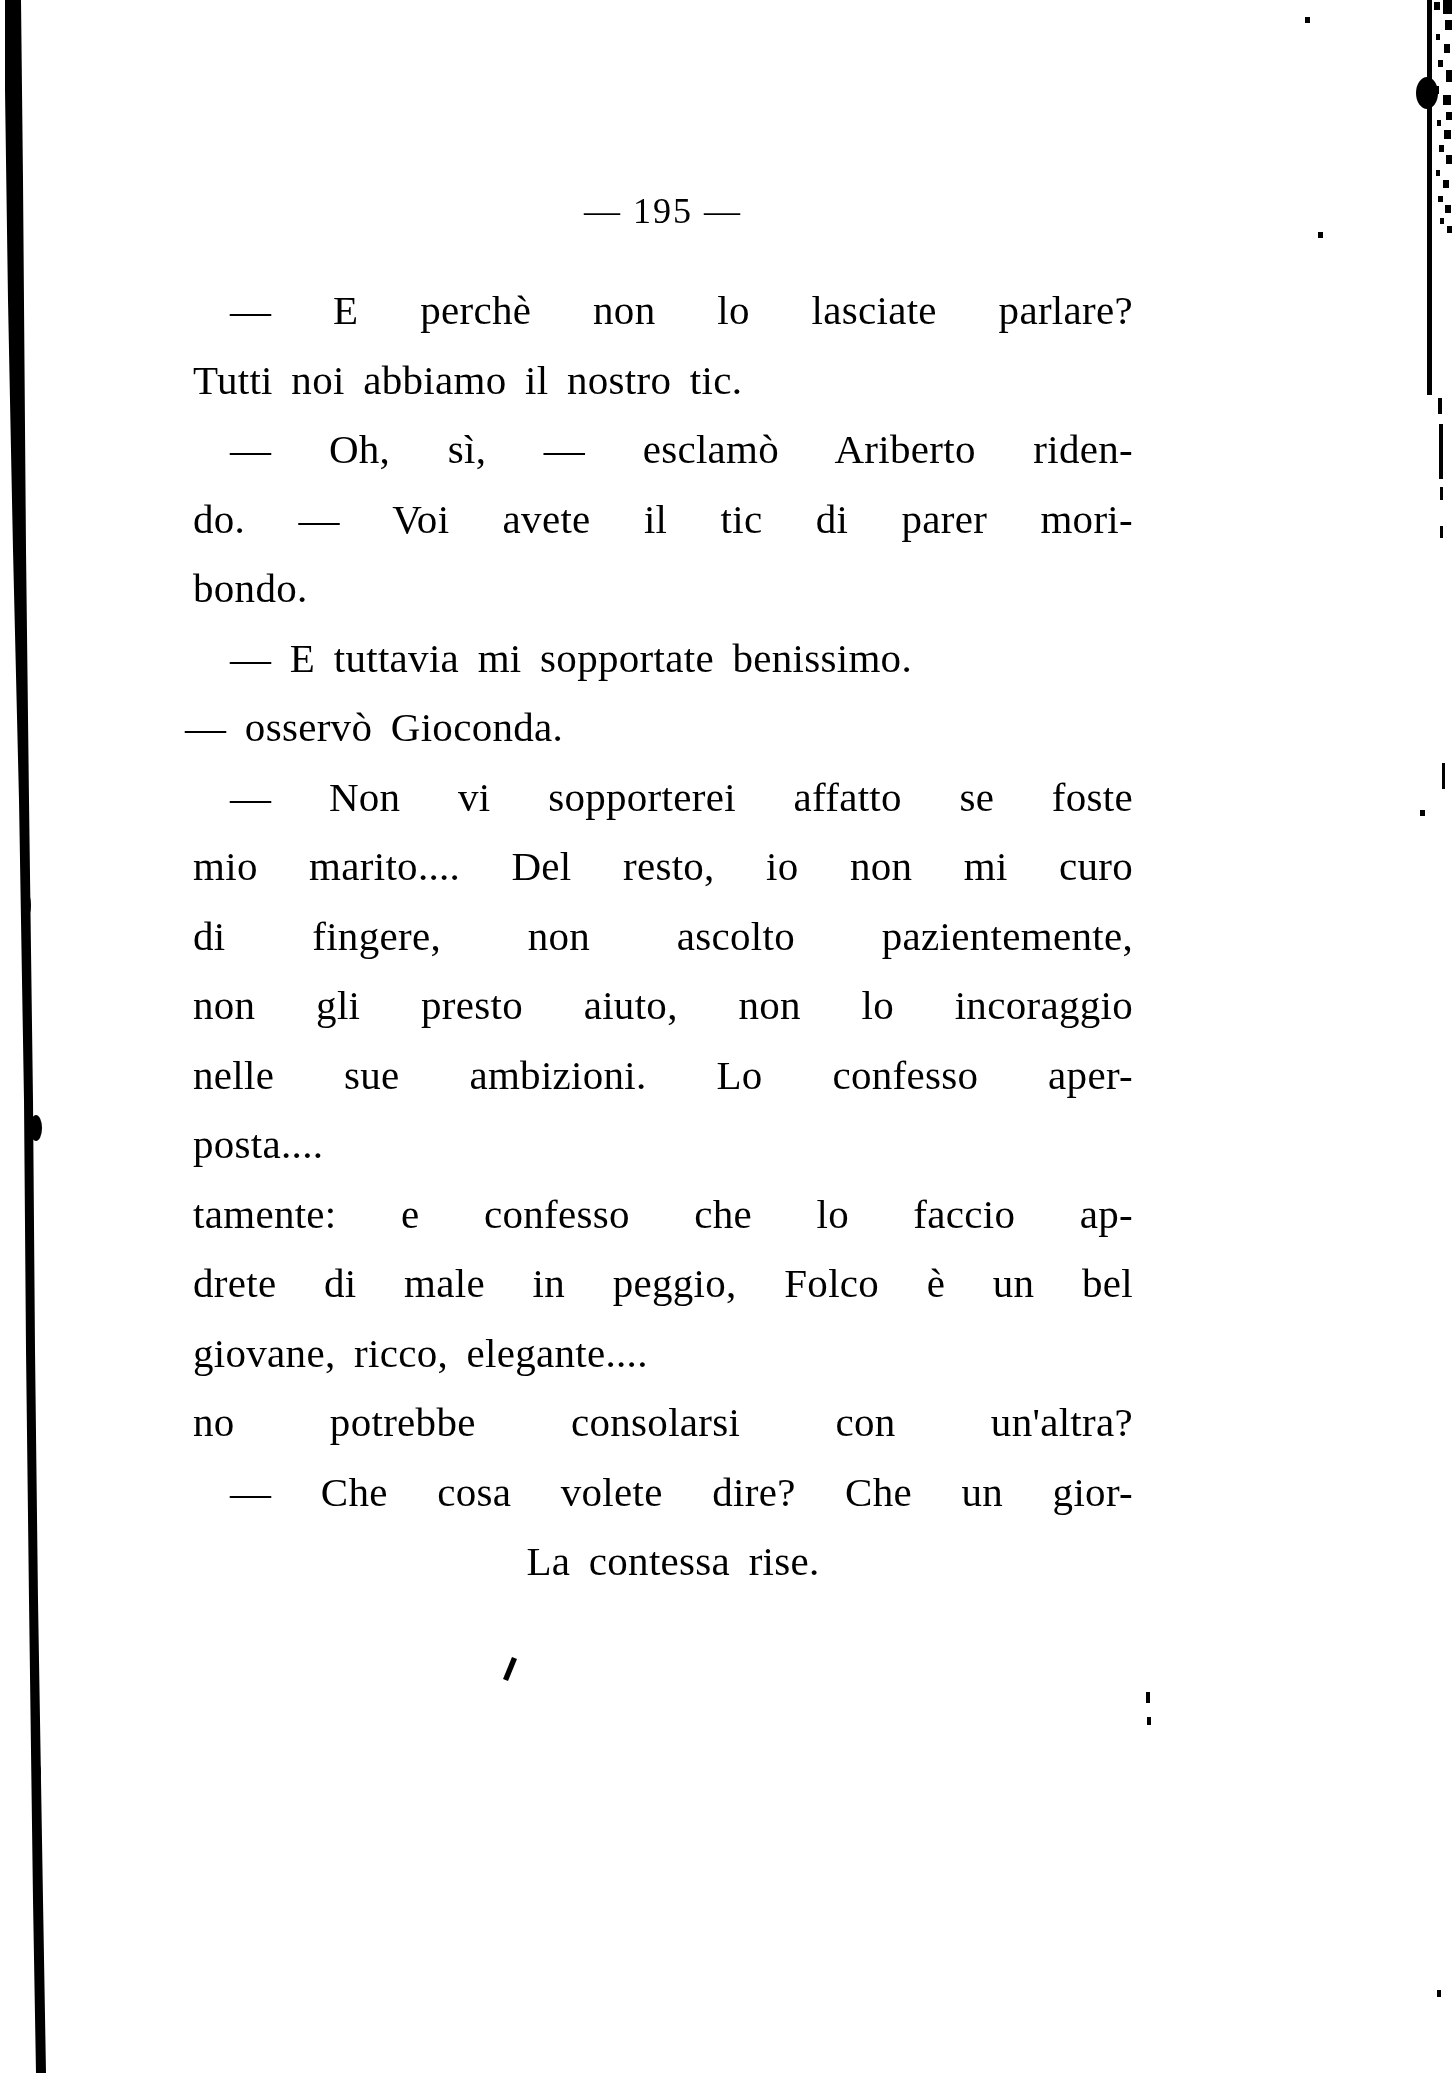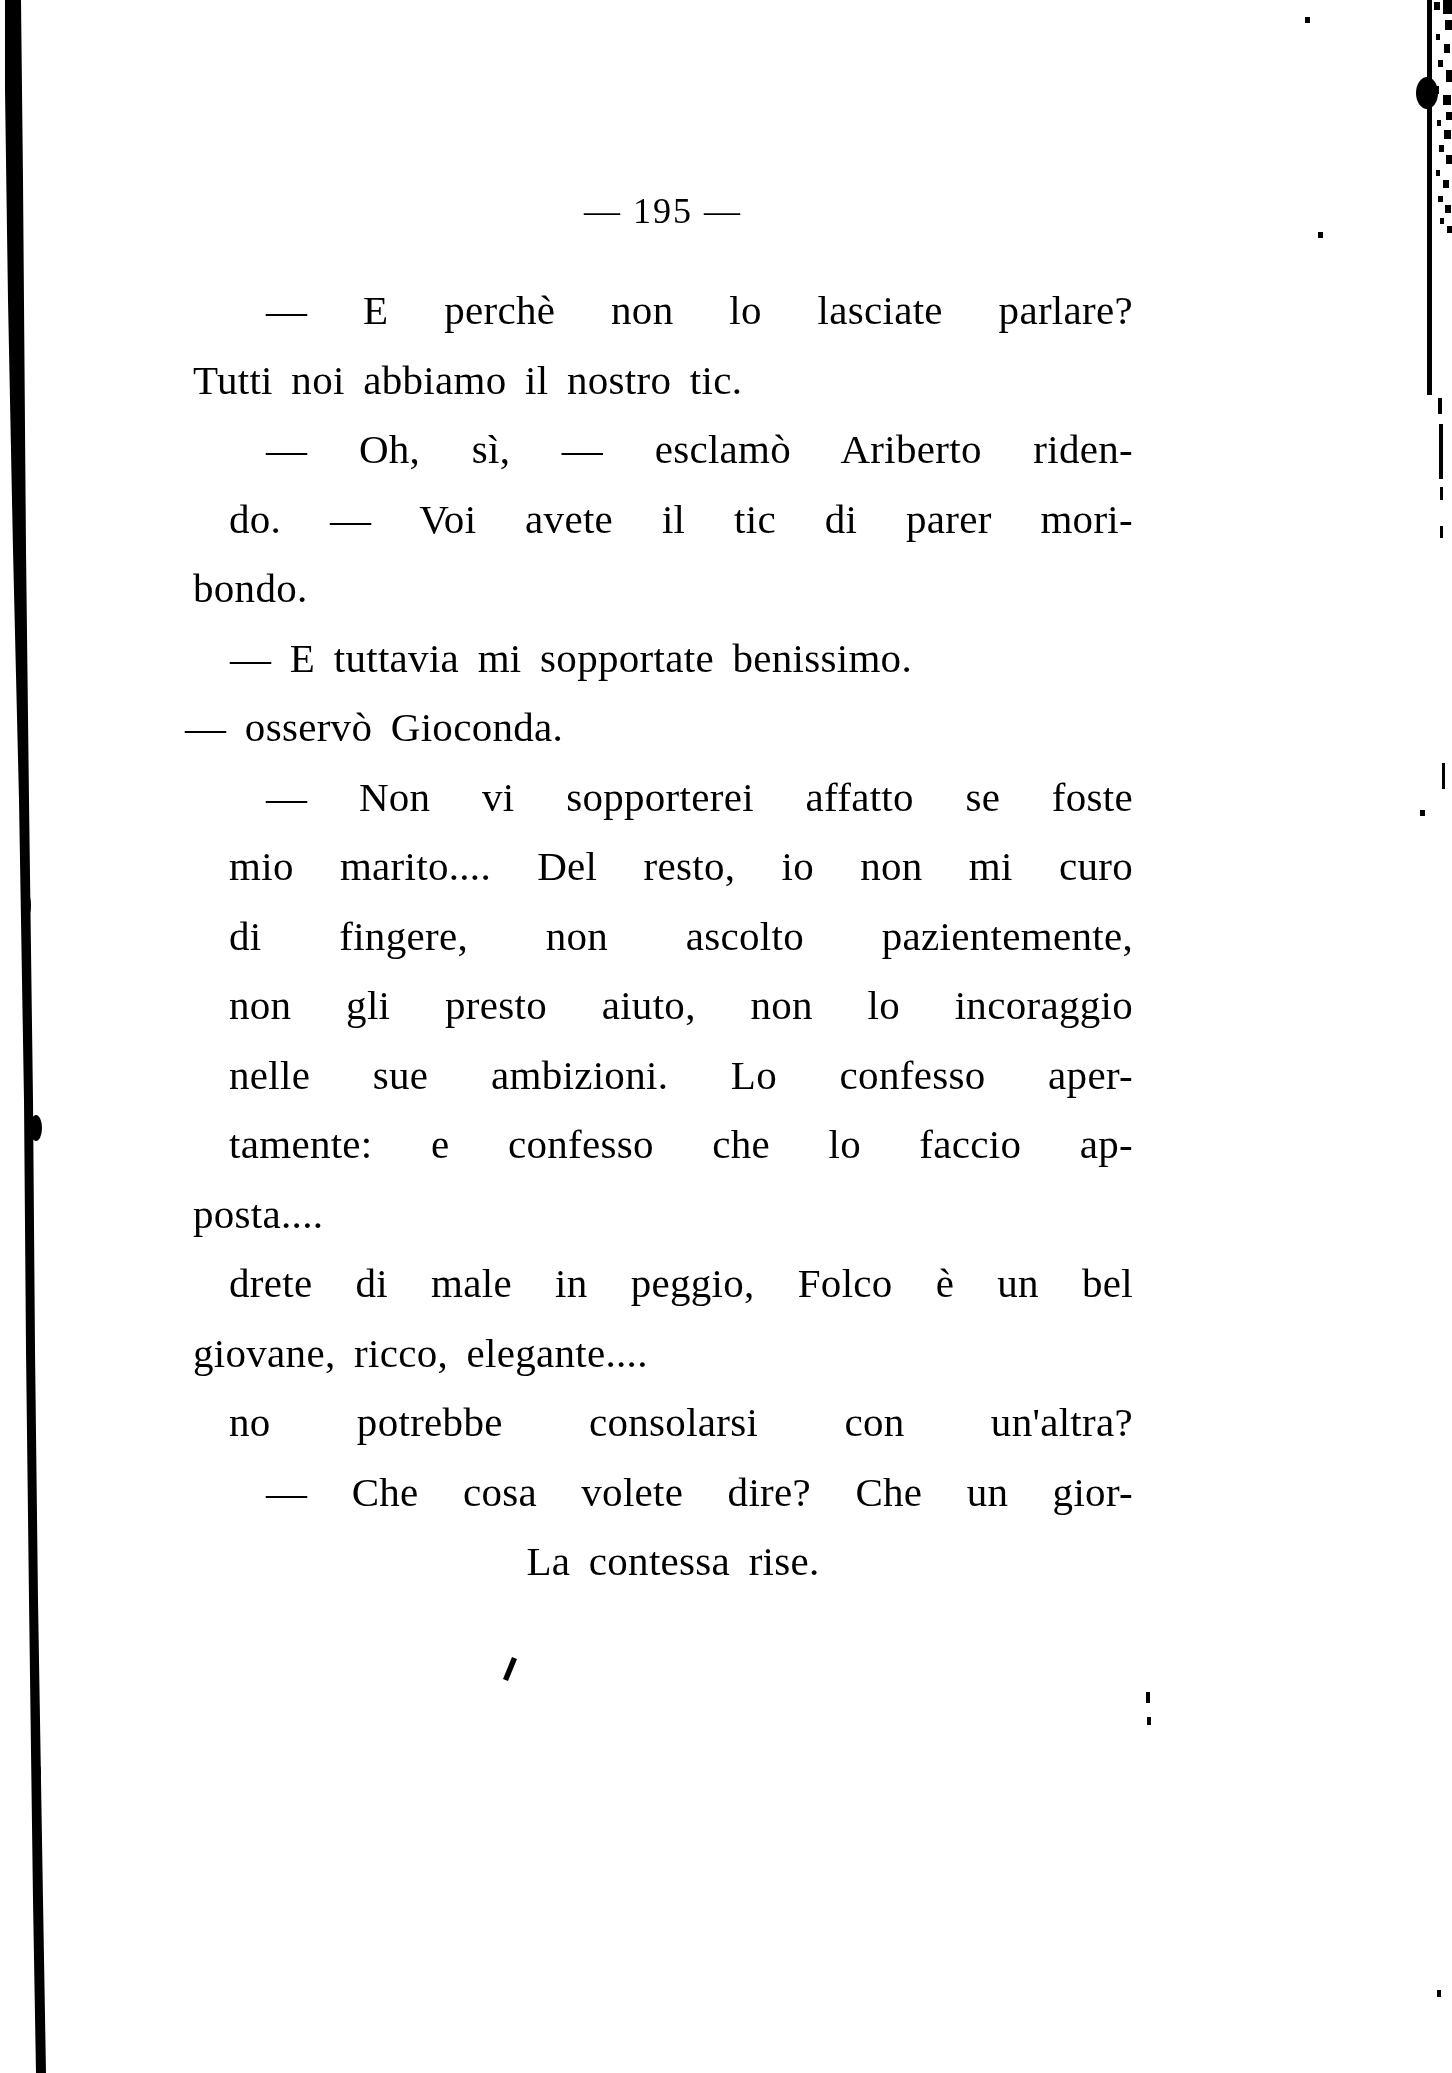--- a/index.html
+++ b/index.html
@@ -51,21 +51,20 @@
     line-height: 69.5px;
     height: 69.5px;
     letter-spacing: 0.3px;
     word-spacing: 8px;
     white-space: normal;
     overflow: visible;
   }
   .jst {
     text-align: justify;
     text-align-last: justify;
-    margin-left: 36px;
   }
   .ind  { text-indent: 37px; }
   .outd { text-indent: -8px; }
   .inds { text-indent: 20px; text-align: center; }
 </style>
 </head>
 <body>
 
 <div class="page">
 
@@ -130,22 +129,22 @@
       <div class="ln ind jst">— Oh, sì, — esclamò Ariberto riden-</div>
       <div class="ln jst">do. — Voi avete il tic di parer mori-</div>
       <div class="ln">bondo.</div>
       <div class="ln ind">— E tuttavia mi sopportate benissimo.</div>
       <div class="ln outd">— osservò Gioconda.</div>
       <div class="ln ind jst">— Non vi sopporterei affatto se foste</div>
       <div class="ln jst">mio marito.... Del resto, io non mi curo</div>
       <div class="ln jst">di fingere, non ascolto pazientemente,</div>
       <div class="ln jst">non gli presto aiuto, non lo incoraggio</div>
       <div class="ln jst">nelle sue ambizioni. Lo confesso aper-</div>
+      <div class="ln">posta....</div>
       <div class="ln jst">tamente: e confesso che lo faccio ap-</div>
-      <div class="ln">posta....</div>
       <div class="ln jst">drete di male in peggio, Folco è un bel</div>
       <div class="ln">giovane, ricco, elegante....</div>
       <div class="ln jst">no potrebbe consolarsi con un'altra?</div>
       <div class="ln ind jst">— Che cosa volete dire? Che un gior-</div>
       <div class="ln inds">La contessa rise.</div>
     </div>
   </div>
 
 </div>
 

